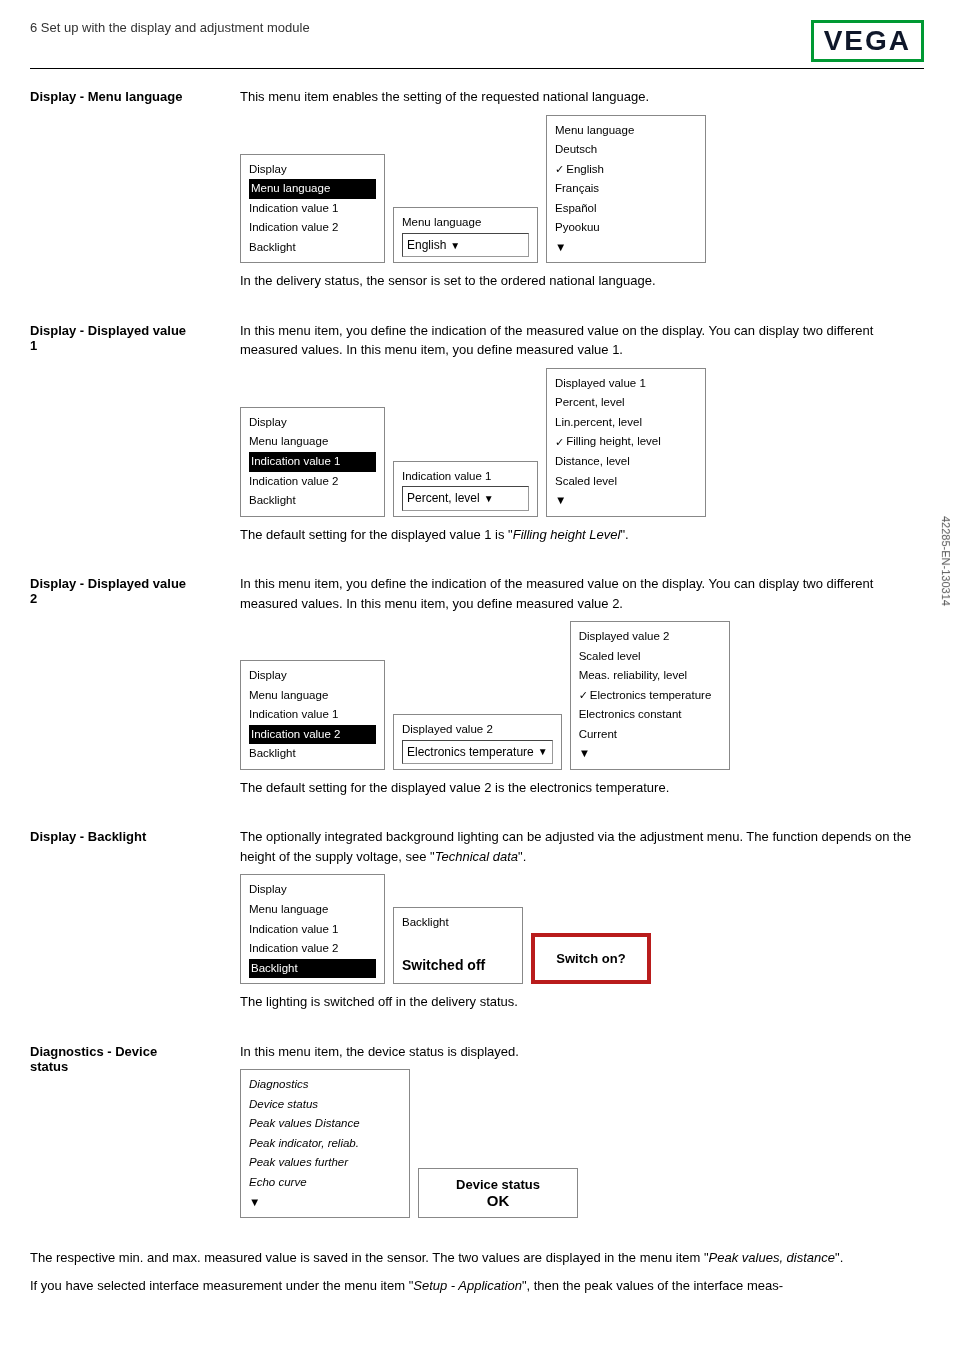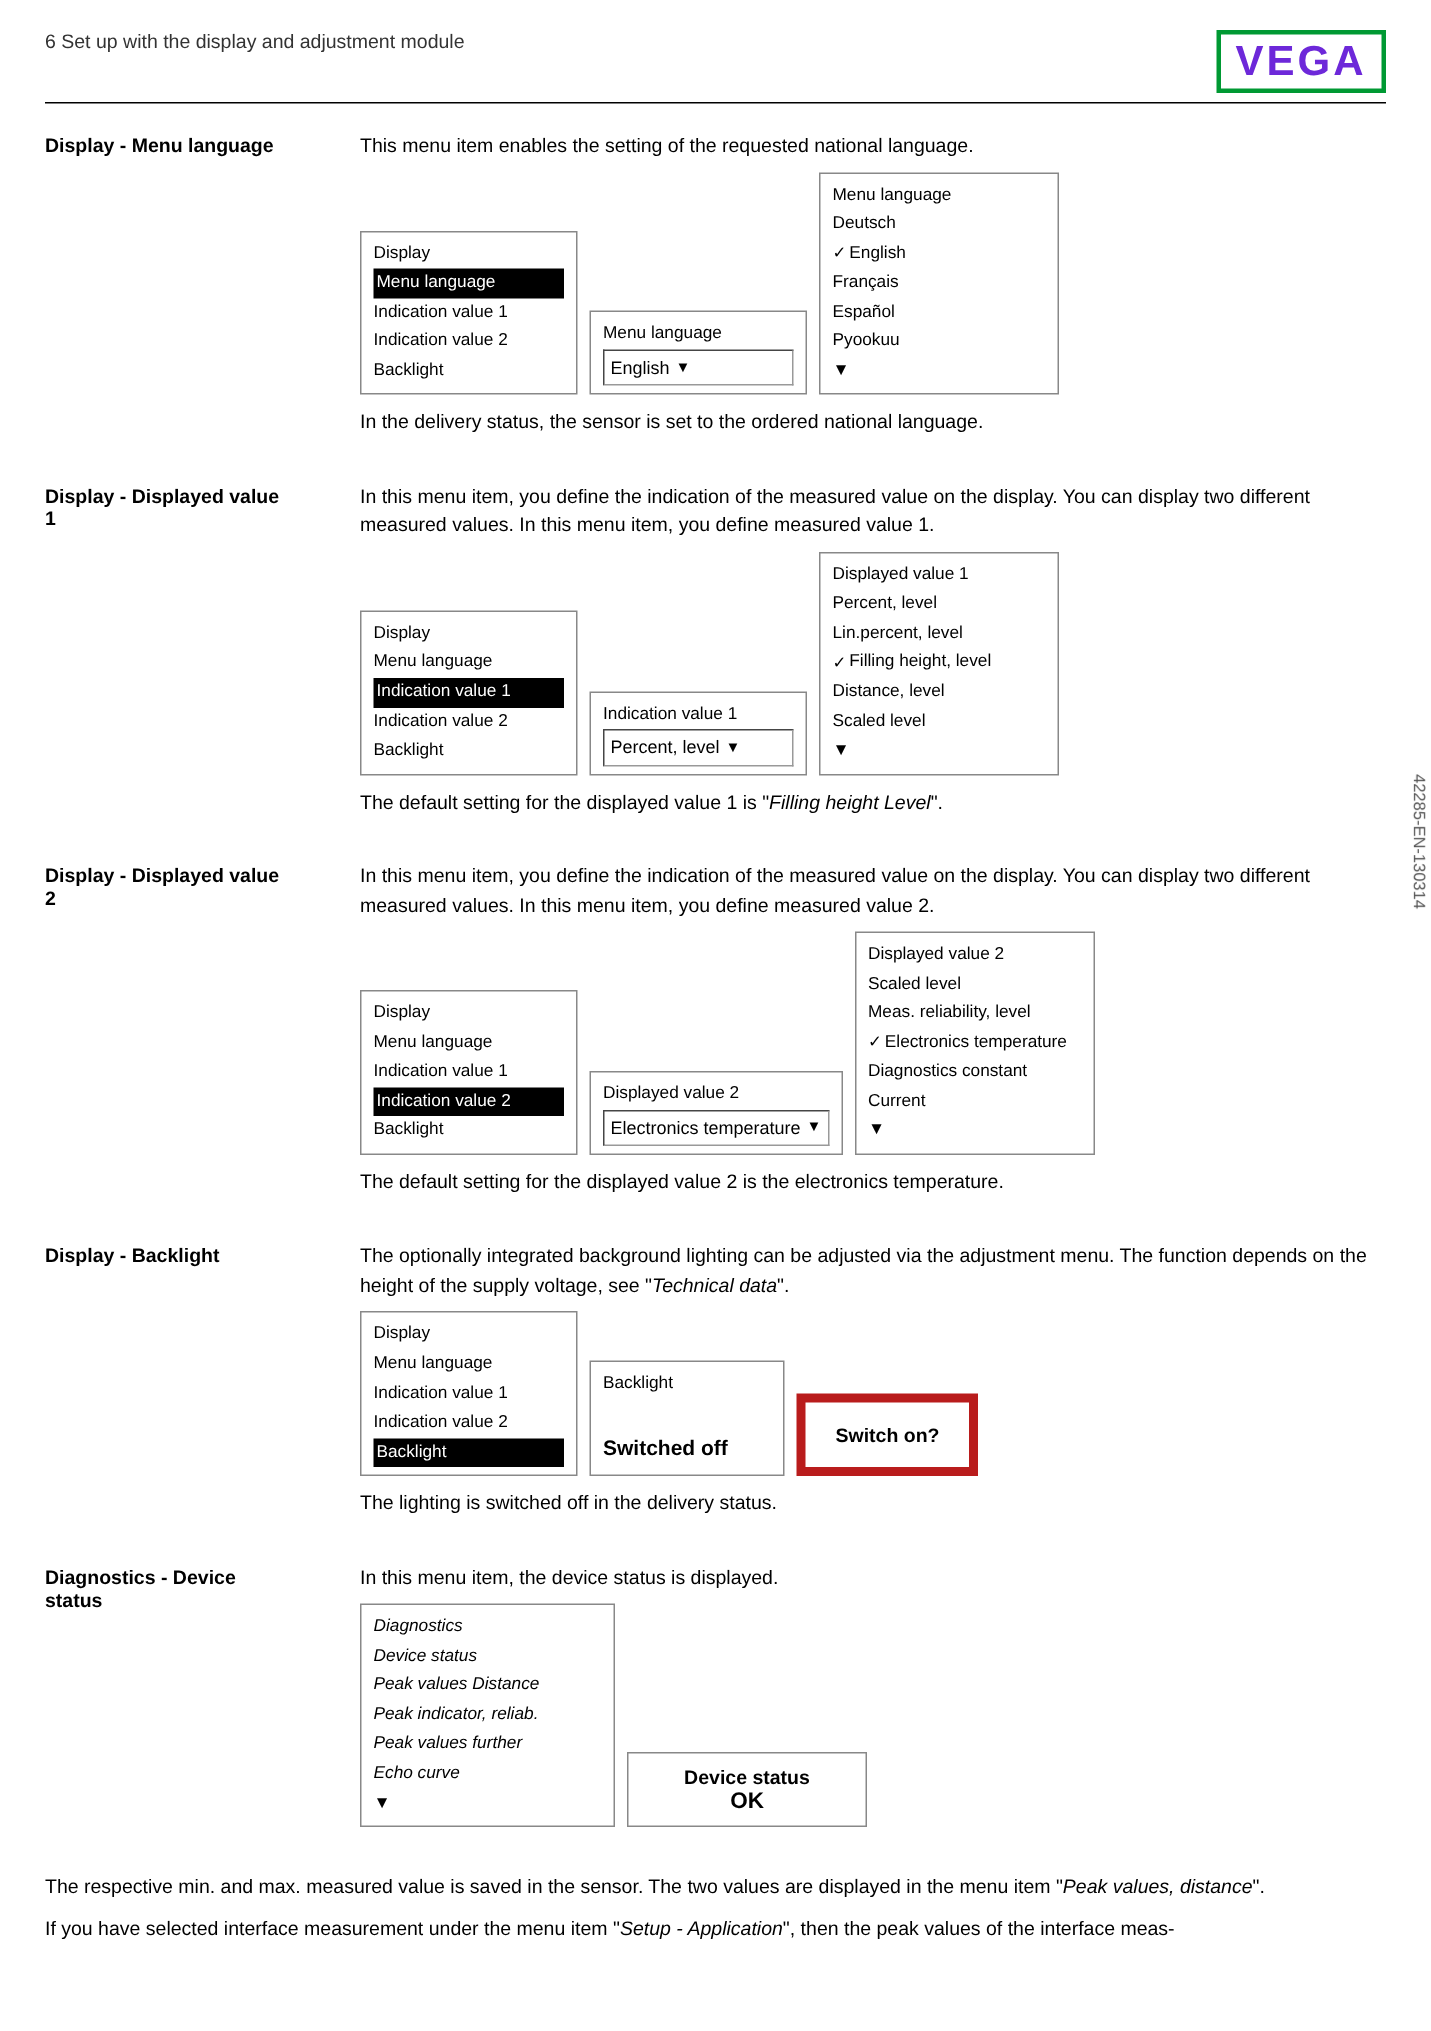--- a/index.html
+++ b/index.html
@@ -20,21 +20,21 @@
       border-bottom: 1px solid #000;
       padding-bottom: 6px;
     }
     .page-header-text {
       font-size: 13px;
       color: #333;
     }
     .vega-logo {
       font-size: 28px;
       font-weight: 900;
-      color: #6d28d9;
+      color: #0f172a;
       letter-spacing: 2px;
       border: 3px solid #009933;
       padding: 2px 10px;
     }
     .section {
       display: flex;
       margin-bottom: 22px;
     }
     .section-label {
       width: 210px;
@@ -245,21 +245,21 @@
           <span>Electronics temperature</span>
           <span class="dropdown-arrow">▼</span>
         </div>
       </div>
 
       <div class="options-box">
         <div>Displayed value 2</div>
         <div>Scaled level</div>
         <div>Meas. reliability, level</div>
         <div class="option-checked">Electronics temperature</div>
-        <div>Diagnostics constant</div>
+        <div>Electronics constant</div>
         <div>Current</div>
         <div>▼</div>
       </div>
     </div>
     <p>The default setting for the displayed value 2 is the electronics temperature.</p>
   </div>
 </div>
 
 <div class="section backlight-section">
   <div class="section-label">
@@ -277,21 +277,21 @@
         <div>Indication value 1</div>
         <div>Indication value 2</div>
         <span class="item-highlighted">Backlight</span>
       </div>
 
       <div class="menu-list-box" style="min-width:130px;">
         <div>Backlight</div>
         <div style="margin-top:22px; font-weight:bold; font-size:14px;">Switched off</div>
       </div>
 
-      <div class="switch-box" style="border:6px solid #b91c1c; padding:14px 20px; min-width:120px; display:flex; align-items:center; justify-content:center; font-size:13px; font-weight:bold;">
+      <div class="switch-box" style="border:4px solid #b91c1c; padding:14px 20px; min-width:120px; display:flex; align-items:center; justify-content:center; font-size:13px; font-weight:bold;">
         <span>Switch on?</span>
       </div>
     </div>
     <p>The lighting is switched off in the delivery status.</p>
   </div>
 </div>
 
 <div class="section">
   <div class="section-label">
     <strong>Diagnostics - Device<br>status</strong>

